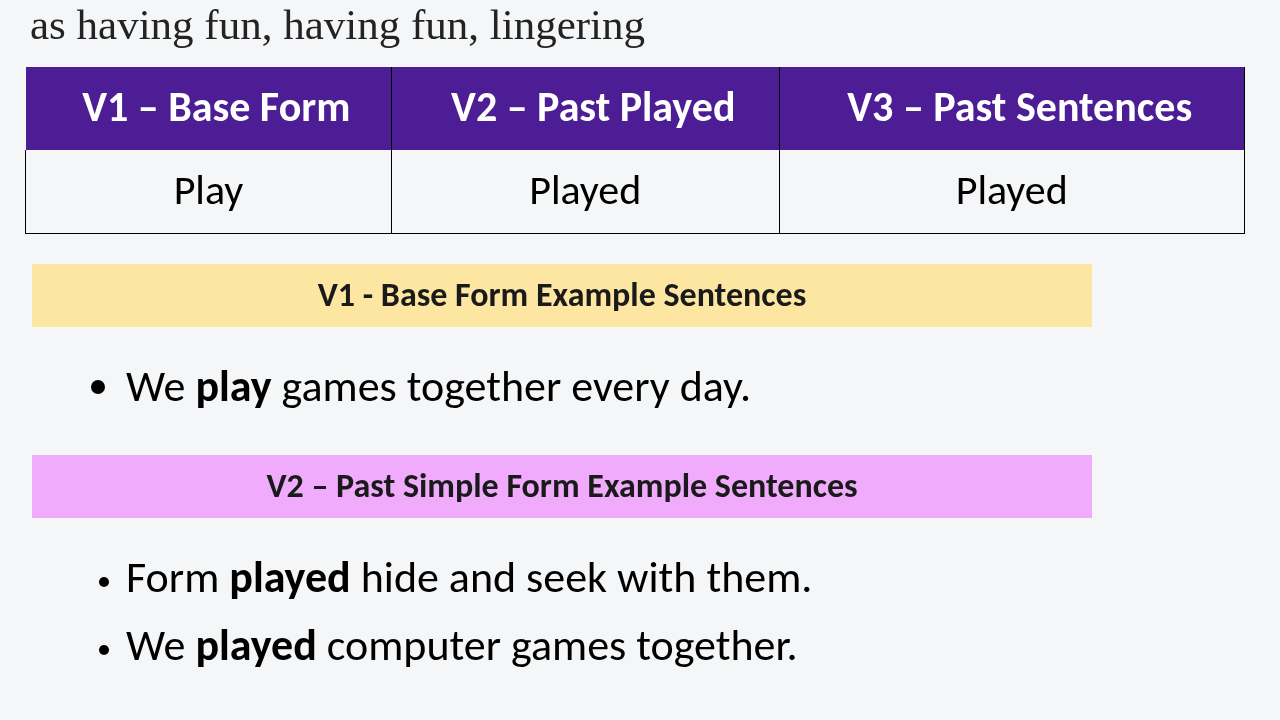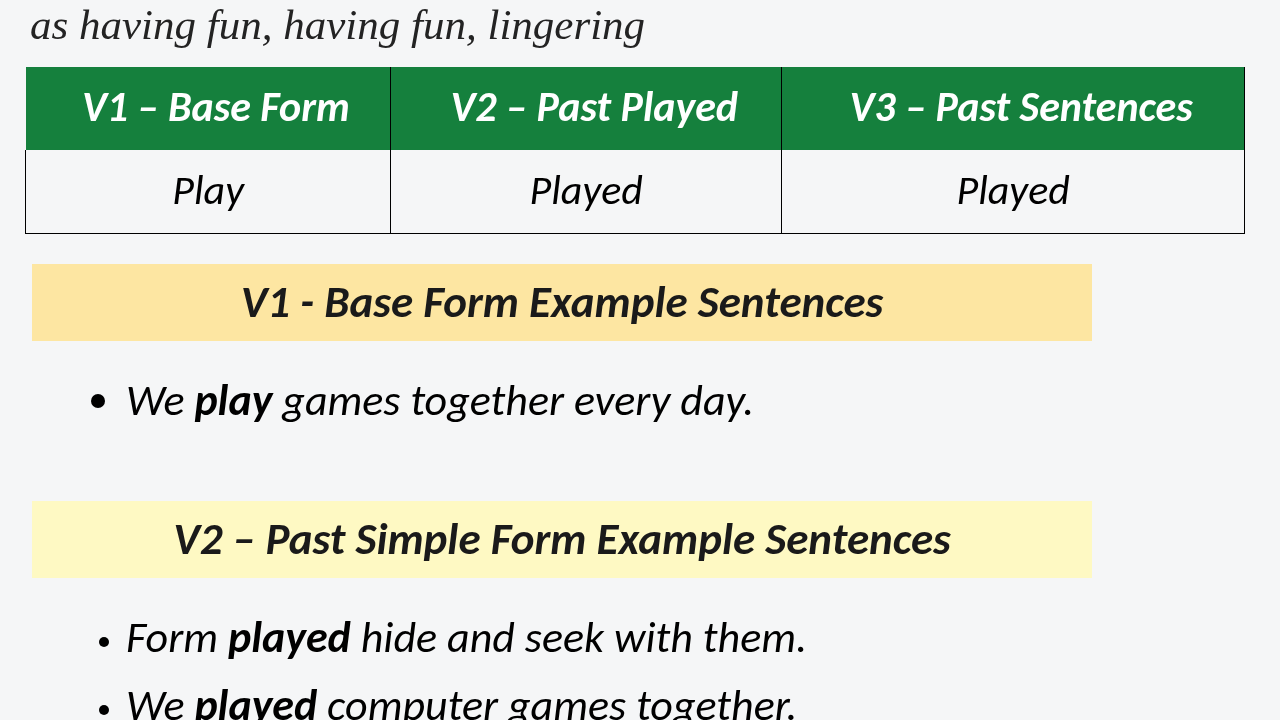--- a/index.html
+++ b/index.html
@@ -10,62 +10,61 @@
     background:#f5f6f7;
     font-family:"Calibri","Segoe UI",Arial,sans-serif;
     color:#000;
     overflow:hidden;
   }
   .page{
     width:1124px;
     height:720px;
     box-sizing:border-box;
     padding:0 25px;
-    font-style:italic;
   }
   .intro{
     font-size:43px;
     line-height:1.15;
     margin:0 0 18px 5px;
     font-family:Georgia,"Times New Roman",serif;
     color:#232323;
   }
   table.verb{
     width:1220px;
     border-collapse:collapse;
     margin:0 0 30px 0;
   }
   table.verb th{
-    background:#15803d;
+    background:#4c1d95;
     color:#fff;
     font-weight:700;
     font-size:42px;
     padding:14px 0 18px 16px;
     text-align:center;
     border-right:1px solid #000;
   }
   table.verb td{
     background:#f5f6f7;
     color:#000;
     font-size:42px;
     padding:14px 0 18px 0;
     text-align:center;
     border:1px solid #000;
     border-top:none;
   }
   .hband{
     text-align:center;
-    font-size:45px;
+    font-size:34px;
     font-weight:700;
     padding:10px 0 12px 0;
     margin:18px auto 28px auto;
     width:1060px;
   }
   .band-yellow{ background:#fde6a2; color:#1a1a1a; margin-top:4px;}
-  .band-blue{ background:#fef9c3; color:#1a1a1a; margin-top:68px;}
+  .band-blue{ background:#f0abfc; color:#1a1a1a; margin-top:36px;}
   ul.examples{
     list-style:disc;
     margin:0 0 0 96px;
     padding:0;
   }
   ul.examples li{
     font-size:44px;
     line-height:1.45;
     margin:4px 5px;
   }

